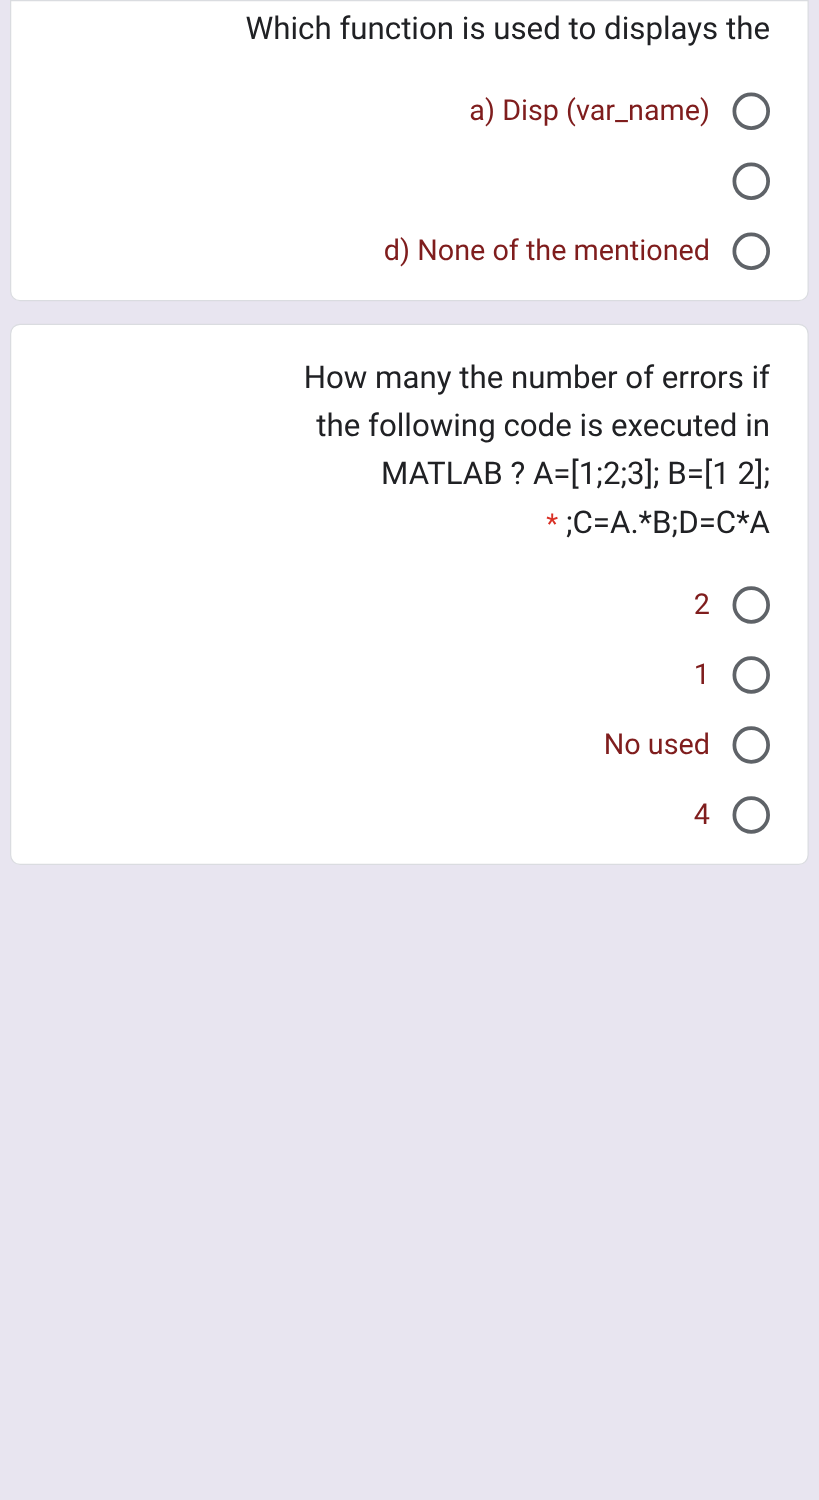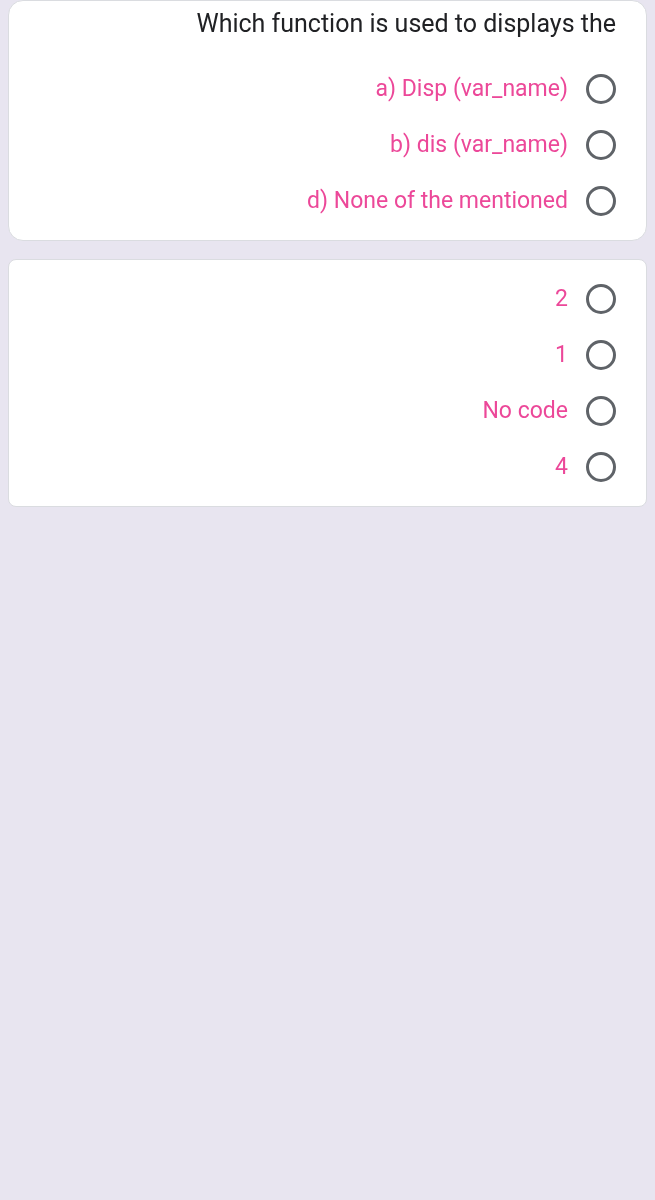--- a/index.html
+++ b/index.html
@@ -19,21 +19,20 @@
       border-radius: 8px;
       padding: 24px 30px;
       margin: 0 8px 18px 8px;
       border: 1px solid #dadce0;
     }
     .card.first {
       border-top-left-radius: 0;
       border-top-right-radius: 0;
       margin-top: 0;
       padding-top: 4px;
-      border-radius: 15px;
     }
     .question-text {
       font-size: 25px;
       color: #202124;
       line-height: 1.55;
       text-align: right;
       direction: ltr;
     }
     .question-block {
       margin-bottom: 30px;
@@ -49,21 +48,21 @@
     }
     .option-row {
       display: flex;
       flex-direction: row;
       align-items: center;
       justify-content: flex-end;
       gap: 18px;
     }
     .option-label {
       font-size: 23px;
-      color: #ec4899;
+      color: #7f1d1d;
       text-align: right;
     }
     .radio {
       width: 30px;
       height: 30px;
       border-radius: 50%;
       border: 3px solid #5f6368;
       background: #fff;
       flex-shrink: 0;
       cursor: pointer;
@@ -80,42 +79,57 @@
     <div class="question-text">
       <span>Which function is used to displays the</span>
     </div>
   </div>
   <div class="options">
     <div class="option-row">
       <span class="option-label">a) Disp (var_name)</span>
       <span class="radio"></span>
     </div>
     <div class="option-row">
-      <span class="option-label">b) dis (var_name)</span>
       <span class="radio"></span>
     </div>
     <div class="option-row">
       <span class="option-label">d) None of the mentioned</span>
       <span class="radio"></span>
     </div>
   </div>
 </div>
 
 <div class="card">
+  <div class="question-block">
+    <div class="question-text">
+      <span>How many the number of errors if</span>
+    </div>
+    <div class="question-text">
+      <span>the following code is executed in</span>
+    </div>
+    <div class="question-text code-line">
+      <span>MATLAB ?   A=[1;2;3]; B=[1 2];</span>
+    </div>
+    <div class="question-text code-line">
+      <span class="required-star">*</span>
+      <span> </span>
+      <span>;C=A.*B;D=C*A</span>
+    </div>
+  </div>
   <div class="options">
     <div class="option-row">
       <span class="option-label">2</span>
       <span class="radio"></span>
     </div>
     <div class="option-row">
       <span class="option-label">1</span>
       <span class="radio"></span>
     </div>
     <div class="option-row">
-      <span class="option-label">No code</span>
+      <span class="option-label">No used</span>
       <span class="radio"></span>
     </div>
     <div class="option-row">
       <span class="option-label">4</span>
       <span class="radio"></span>
     </div>
   </div>
 </div>
 
 </body></html>

